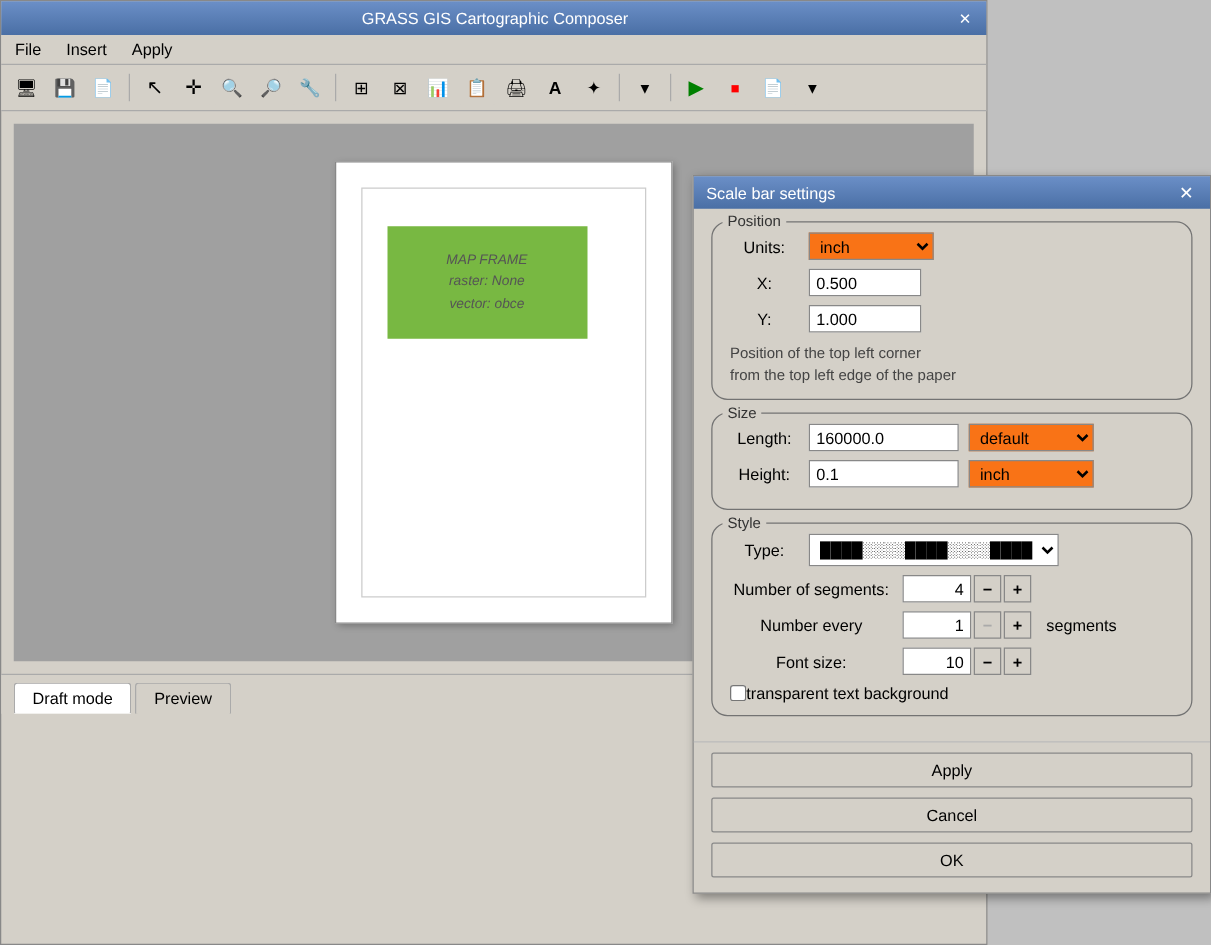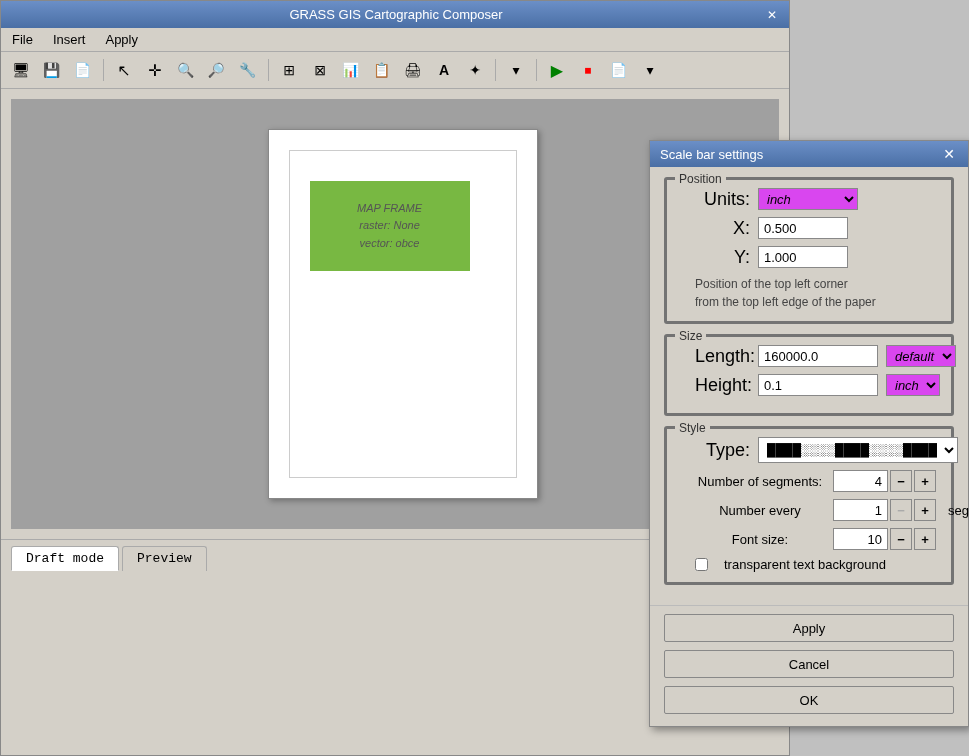--- a/index.html
+++ b/index.html
@@ -144,33 +144,32 @@
     }
     .tab {
       padding: 4px 14px;
       background: #d4d0c8;
       border: 1px solid #aaa;
       border-bottom: none;
       cursor: pointer;
       font-size: 13px;
       border-radius: 3px 3px 0 0;
       margin-right: 3px;
-      font-family: Liberation Mono, monospace;
     }
     .tab.active {
       background: #ffffff;
       border-bottom: 1px solid white;
     }
 
     
     .dialog {
       position: absolute;
       top: 140px;
       right: 0px;
-      width: 320px;
+      width: 415px;
       background: #d4d0c8;
       border: 1px solid #888;
       box-shadow: 3px 3px 8px rgba(0,0,0,0.4);
       z-index: 100;
     }
 
     .dialog-title-bar {
       background: linear-gradient(to bottom, #6b8fc7, #4a6fa5);
       color: white;
       padding: 5px 10px;
@@ -186,24 +185,24 @@
       font-size: 14px;
       padding: 0 3px;
     }
 
     .dialog-body {
       padding: 10px 14px 10px;
     }
 
     
     .group-box {
-      border: 3px solid #737373;
-      border-radius: 3px;
+      border: 1px solid #737373;
+      border-radius: 13px;
       margin-bottom: 10px;
-      padding: 8px 28px 10px;
+      padding: 8px 14px 10px;
       position: relative;
     }
 
     .group-label {
       position: absolute;
       top: -8px;
       left: 8px;
       background: #d4d0c8;
       padding: 0 4px;
       font-size: 12px;
@@ -211,23 +210,23 @@
     }
 
     .form-row {
       display: flex;
       align-items: center;
       margin-bottom: 7px;
       gap: 8px;
     }
 
     .form-label {
-      font-size: 18px;
+      font-size: 13px;
       min-width: 55px;
-      text-align: right;
+      text-align: center;
     }
 
     .form-label-wide {
       font-size: 13px;
       min-width: 130px;
       text-align: center;
     }
 
     .text-input {
       border: 1px solid #888;
@@ -252,27 +251,26 @@
       background: white;
       height: 22px;
       padding: 2px 5px;
       font-size: 13px;
       width: 55px;
       text-align: right;
     }
 
     select.form-select {
       border: 1px solid #888;
-      background: #d946ef;
+      background: #f97316;
       height: 22px;
       padding: 1px 4px;
       font-size: 13px;
       width: 100px;
       cursor: pointer;
-      font-style: italic;
     }
 
     .hint-text {
       font-size: 12px;
       color: #444;
       line-height: 1.5;
       margin-top: 2px;
     }
 
     
@@ -320,21 +318,21 @@
       border: 1px solid #888;
       cursor: pointer;
       font-size: 13px;
       padding: 2px 10px;
       border-radius: 2px;
     }
 
     .checkbox-row {
       display: flex;
       align-items: center;
-      gap: 16px;
+      gap: 0;
       margin-top: 4px;
     }
 
     
     .spinner-btn.disabled {
       color: #aaa;
       cursor: default;
     }
   </style>
 </head>

